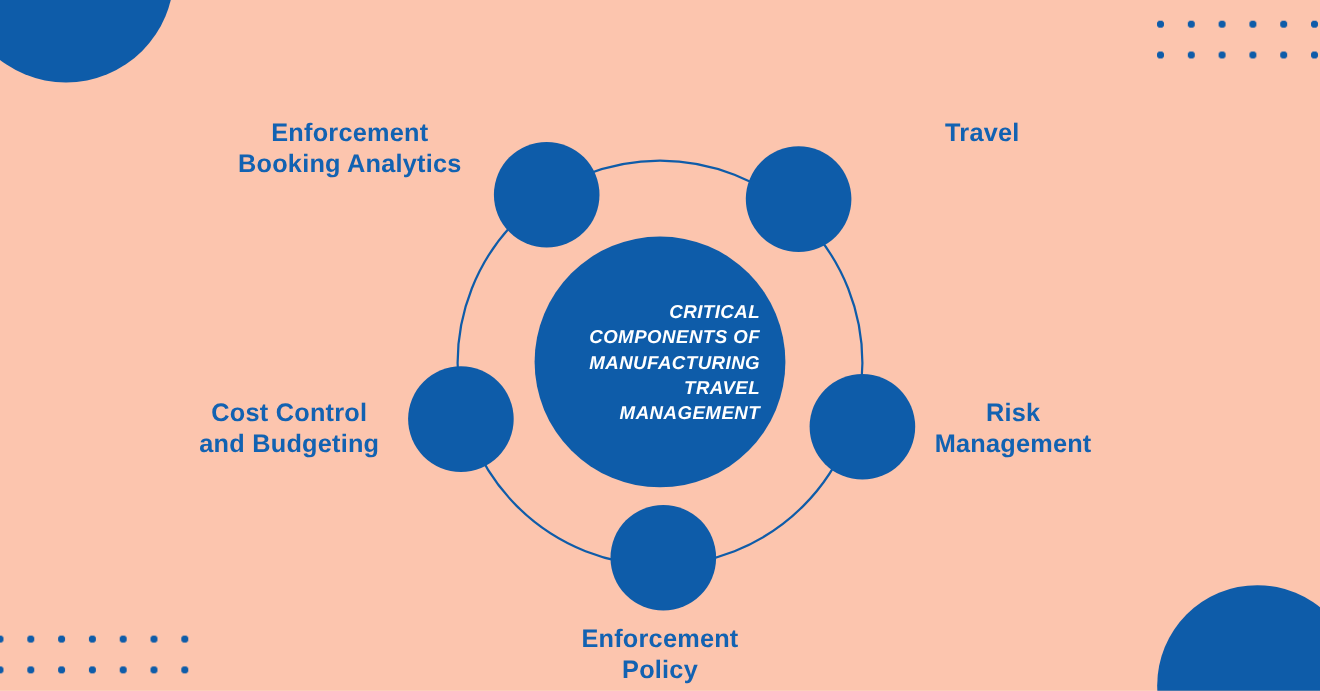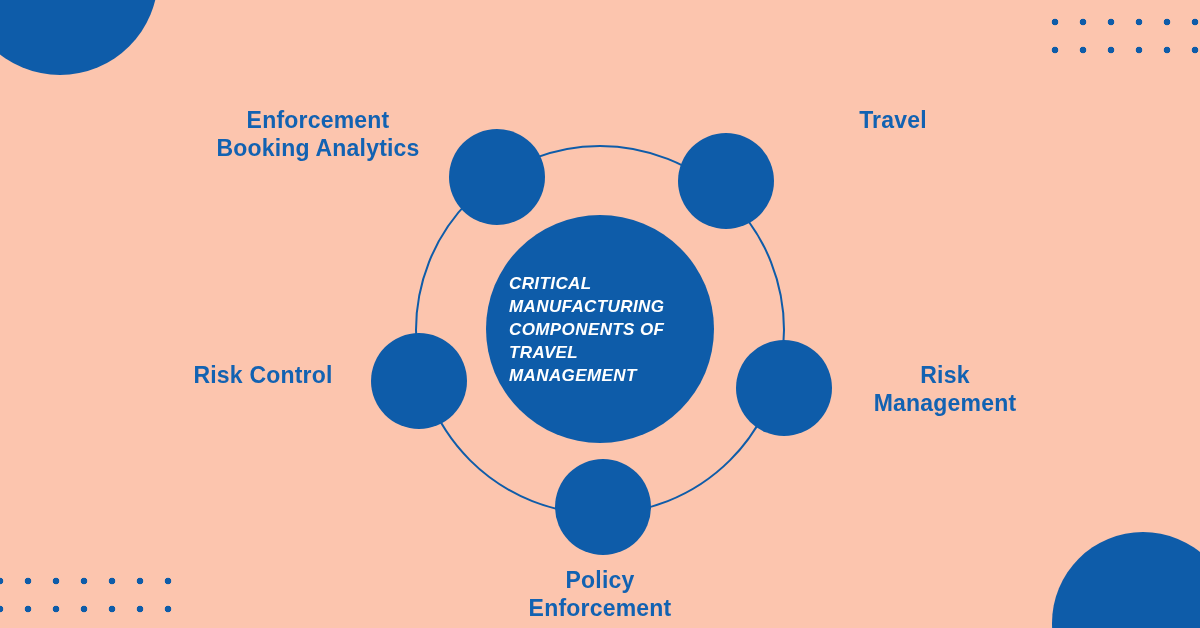--- a/index.html
+++ b/index.html
@@ -39,21 +39,21 @@
   
   .center-circle{
     position:absolute;
     left:486px;top:215px;width:228px;height:228px;
     border-radius:50%;
     background:var(--shape-blue);
     display:flex;align-items:center;justify-content:center;
   }
   .center-text{
     width:182px;
-    text-align:left;
+    text-align:right;
     color:var(--center-text);
     font-style:italic;
     font-weight:600;
     font-size:17px;
     line-height:23px;
     letter-spacing:0.4px;
   }
   .center-text .line{display:block;}
   
   .satellite{position:absolute;width:96px;height:96px;border-radius:50%;background:var(--shape-blue);}
@@ -70,63 +70,64 @@
     color:var(--label-blue);
     font-weight:700;
     font-size:23px;
     line-height:28px;
     letter-spacing:0.2px;
   }
   .node-label .line{display:block;}
   .lbl-tl{left:168px;top:106px;}
   .lbl-tr{left:743px;top:106px;}
   .lbl-l{left:113px;top:361px;}
-  .lbl-r{left:795px;top:361px;}
+  .lbl-r{left:771px;top:361px;}
   .lbl-b{left:450px;top:566px;}
 </style>
 </head>
 <body>
 
 <div class="canvas">
 
   <div class="corner-circle corner-tl"></div>
   <div class="corner-circle corner-br"></div>
   <div class="dot-grid dots-tr"></div>
   <div class="dot-grid dots-bl"></div>
 
   <div class="ring"></div>
 
   <div class="center-circle">
     <div class="center-text">
       <span class="line">CRITICAL</span>
+      <span class="line">COMPONENTS OF</span>
       <span class="line">MANUFACTURING</span>
-      <span class="line">COMPONENTS OF</span>
       <span class="line">TRAVEL</span>
       <span class="line">MANAGEMENT</span>
     </div>
   </div>
 
   <div class="satellite sat-tl"></div>
   <div class="satellite sat-tr"></div>
   <div class="satellite sat-l"></div>
   <div class="satellite sat-r"></div>
   <div class="satellite sat-b"></div>
 
   <div class="node-label lbl-tl">
     <span class="line">Enforcement</span>
     <span class="line">Booking Analytics</span>
   </div>
   <div class="node-label lbl-tr">
     <span class="line">Travel</span>
   </div>
   <div class="node-label lbl-l">
-    <span class="line">Risk Control</span>
+    <span class="line">Cost Control</span>
+    <span class="line">and Budgeting</span>
   </div>
   <div class="node-label lbl-r">
     <span class="line">Risk</span>
     <span class="line">Management</span>
   </div>
   <div class="node-label lbl-b">
+    <span class="line">Enforcement</span>
     <span class="line">Policy</span>
-    <span class="line">Enforcement</span>
   </div>
 
 </div>
 
 </body></html>

